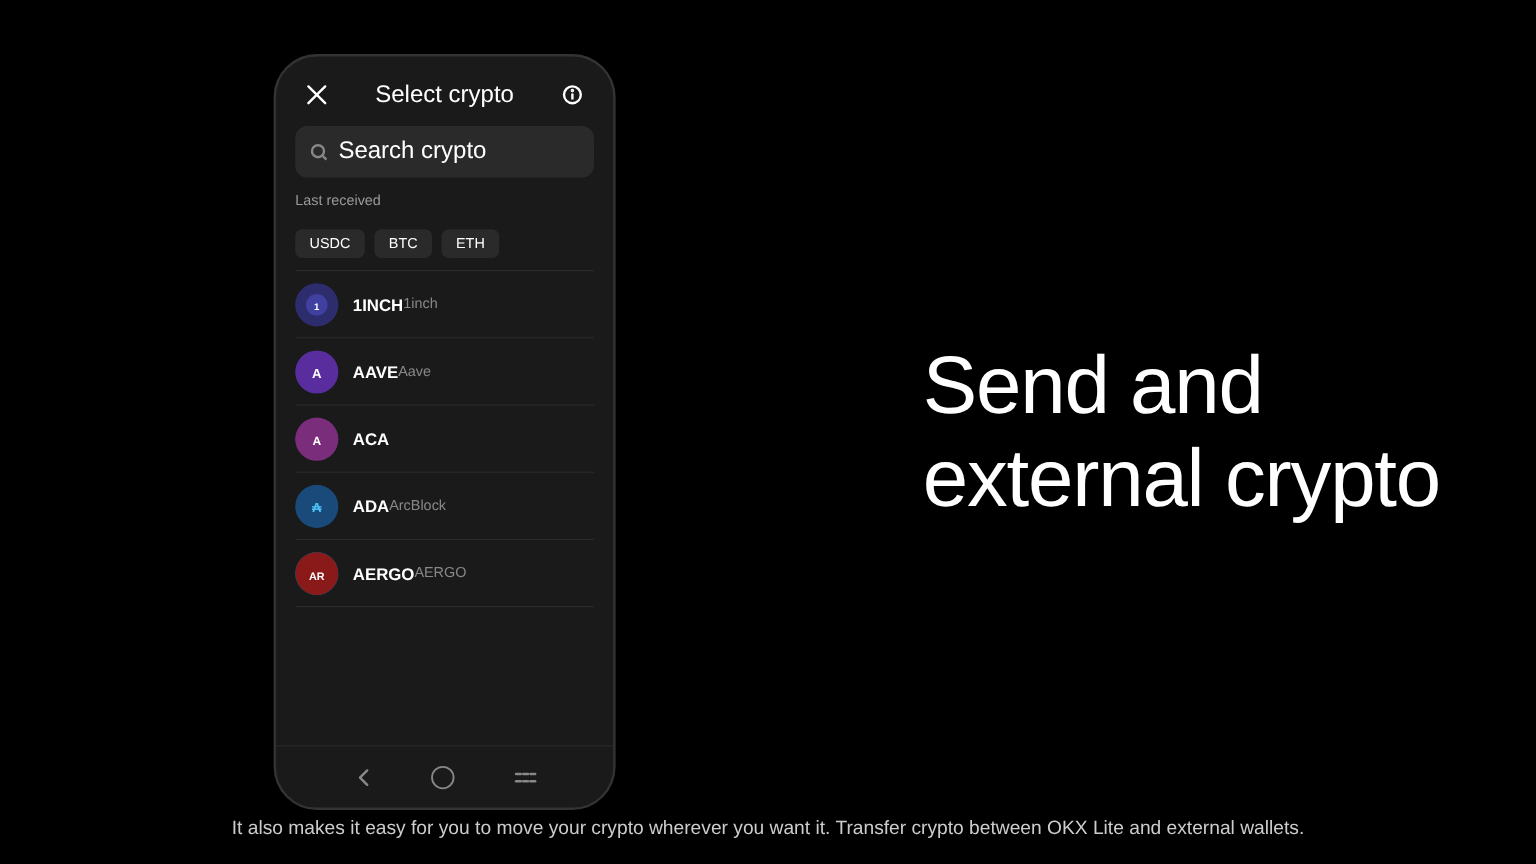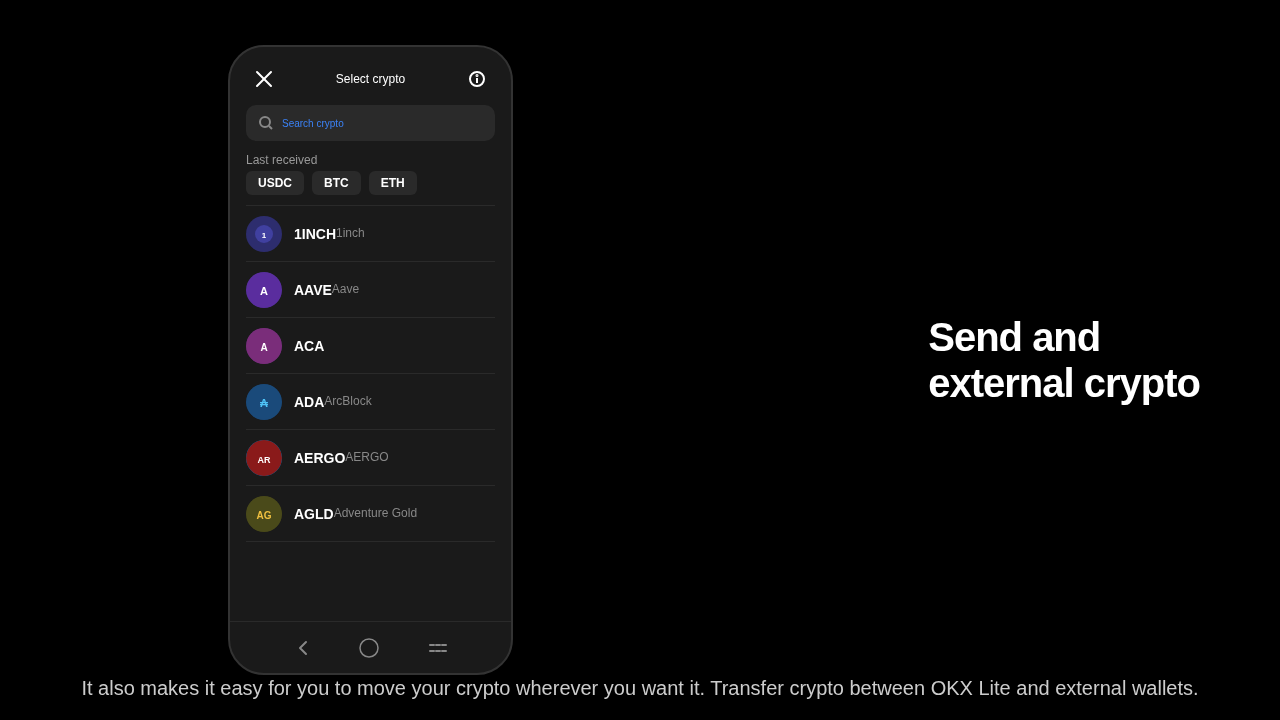--- a/index.html
+++ b/index.html
@@ -59,21 +59,21 @@
       width: 18px;
       height: 18px;
       stroke: #fff;
       fill: none;
       stroke-width: 2;
       stroke-linecap: round;
     }
 
     .header-title {
       color: #fff;
-      font-size: 12px;
+      font-size: 20px;
       font-weight: 500;
       text-align: right;
     }
 
     .info-btn {
       width: 28px;
       height: 28px;
       display: flex;
       align-items: center;
       justify-content: center;
@@ -107,47 +107,47 @@
     .search-icon-svg {
       width: 16px;
       height: 16px;
       stroke: #888;
       fill: none;
       stroke-width: 2;
       flex-shrink: 0;
     }
 
     .search-input-text {
-      color: #3b82f6;
-      font-size: 10px;
+      color: #ffffff;
+      font-size: 20px;
       flex: 1;
     }
 
     
     .last-received-section {
       padding: 0 16px 10px;
       flex-shrink: 0;
     }
 
     .last-received-label {
       color: #999;
       font-size: 12px;
-      margin-bottom: 4px;
+      margin-bottom: 17px;
     }
 
     .quick-tags {
       display: flex;
       gap: 8px;
     }
 
     .quick-tag {
       background: #2a2a2a;
       color: #fff;
       font-size: 12px;
-      font-weight: 700;
+      font-weight: 400;
       padding: 5px 12px;
       border-radius: 6px;
       cursor: pointer;
     }
 
     
     .crypto-list {
       flex: 1;
       overflow: hidden;
       position: relative;
@@ -231,35 +231,35 @@
     .right-content {
       position: absolute;
       right: 80px;
       top: 50%;
       transform: translateY(-50%);
       max-width: 530px;
     }
 
     .headline {
       color: #fff;
-      font-size: 40px;
-      font-weight: 700;
+      font-size: 68px;
+      font-weight: 400;
       line-height: 1.15;
       letter-spacing: -1px;
     }
 
     
     .bottom-caption {
       position: absolute;
       bottom: 20px;
       left: 0;
       right: 0;
       text-align: center;
       color: #ccc;
-      font-size: 20px;
+      font-size: 16px;
     }
 
     
     .avatar-1inch { background: #2d2d6e; }
     .avatar-aave { background: #3b2f6e; }
     .avatar-abt { background: #1a3a4a; }
     .avatar-aca { background: #5c2d6e; }
     .avatar-ada { background: #1a3a5c; }
     .avatar-aergo { background: #0369a1; }
     .avatar-agld { background: #3a3a1a; }
@@ -379,32 +379,20 @@
             <circle cx="18" cy="18" r="18" fill="#8a1a1a"></circle>
             <text x="18" y="23" text-anchor="middle" fill="#fff" font-size="9" font-weight="bold">AR</text>
           </svg>
         </div>
         <div class="crypto-info">
           <span class="crypto-symbol">AERGO</span>
           <span class="crypto-name">AERGO</span>
         </div>
       </div>
 
-      <div class="crypto-item">
-        <div class="crypto-avatar avatar-agld">
-          <svg width="36" height="36" viewBox="0 0 36 36">
-            <circle cx="18" cy="18" r="18" fill="#4a4a1a"></circle>
-            <text x="18" y="23" text-anchor="middle" fill="#f0c040" font-size="10" font-weight="bold">AG</text>
-          </svg>
-        </div>
-        <div class="crypto-info">
-          <span class="crypto-symbol">AGLD</span>
-          <span class="crypto-name">Adventure Gold</span>
-        </div>
-      </div>
 
       <div class="list-fade"></div>
     </div>
 
     <div class="phone-bottom-nav">
       <div class="nav-icon">
         <svg width="20" height="20" viewBox="0 0 20 20" fill="none" stroke="#888" stroke-width="2" stroke-linecap="round" stroke-linejoin="round">
           <polyline points="13,4 7,10 13,16"></polyline>
         </svg>
       </div>

